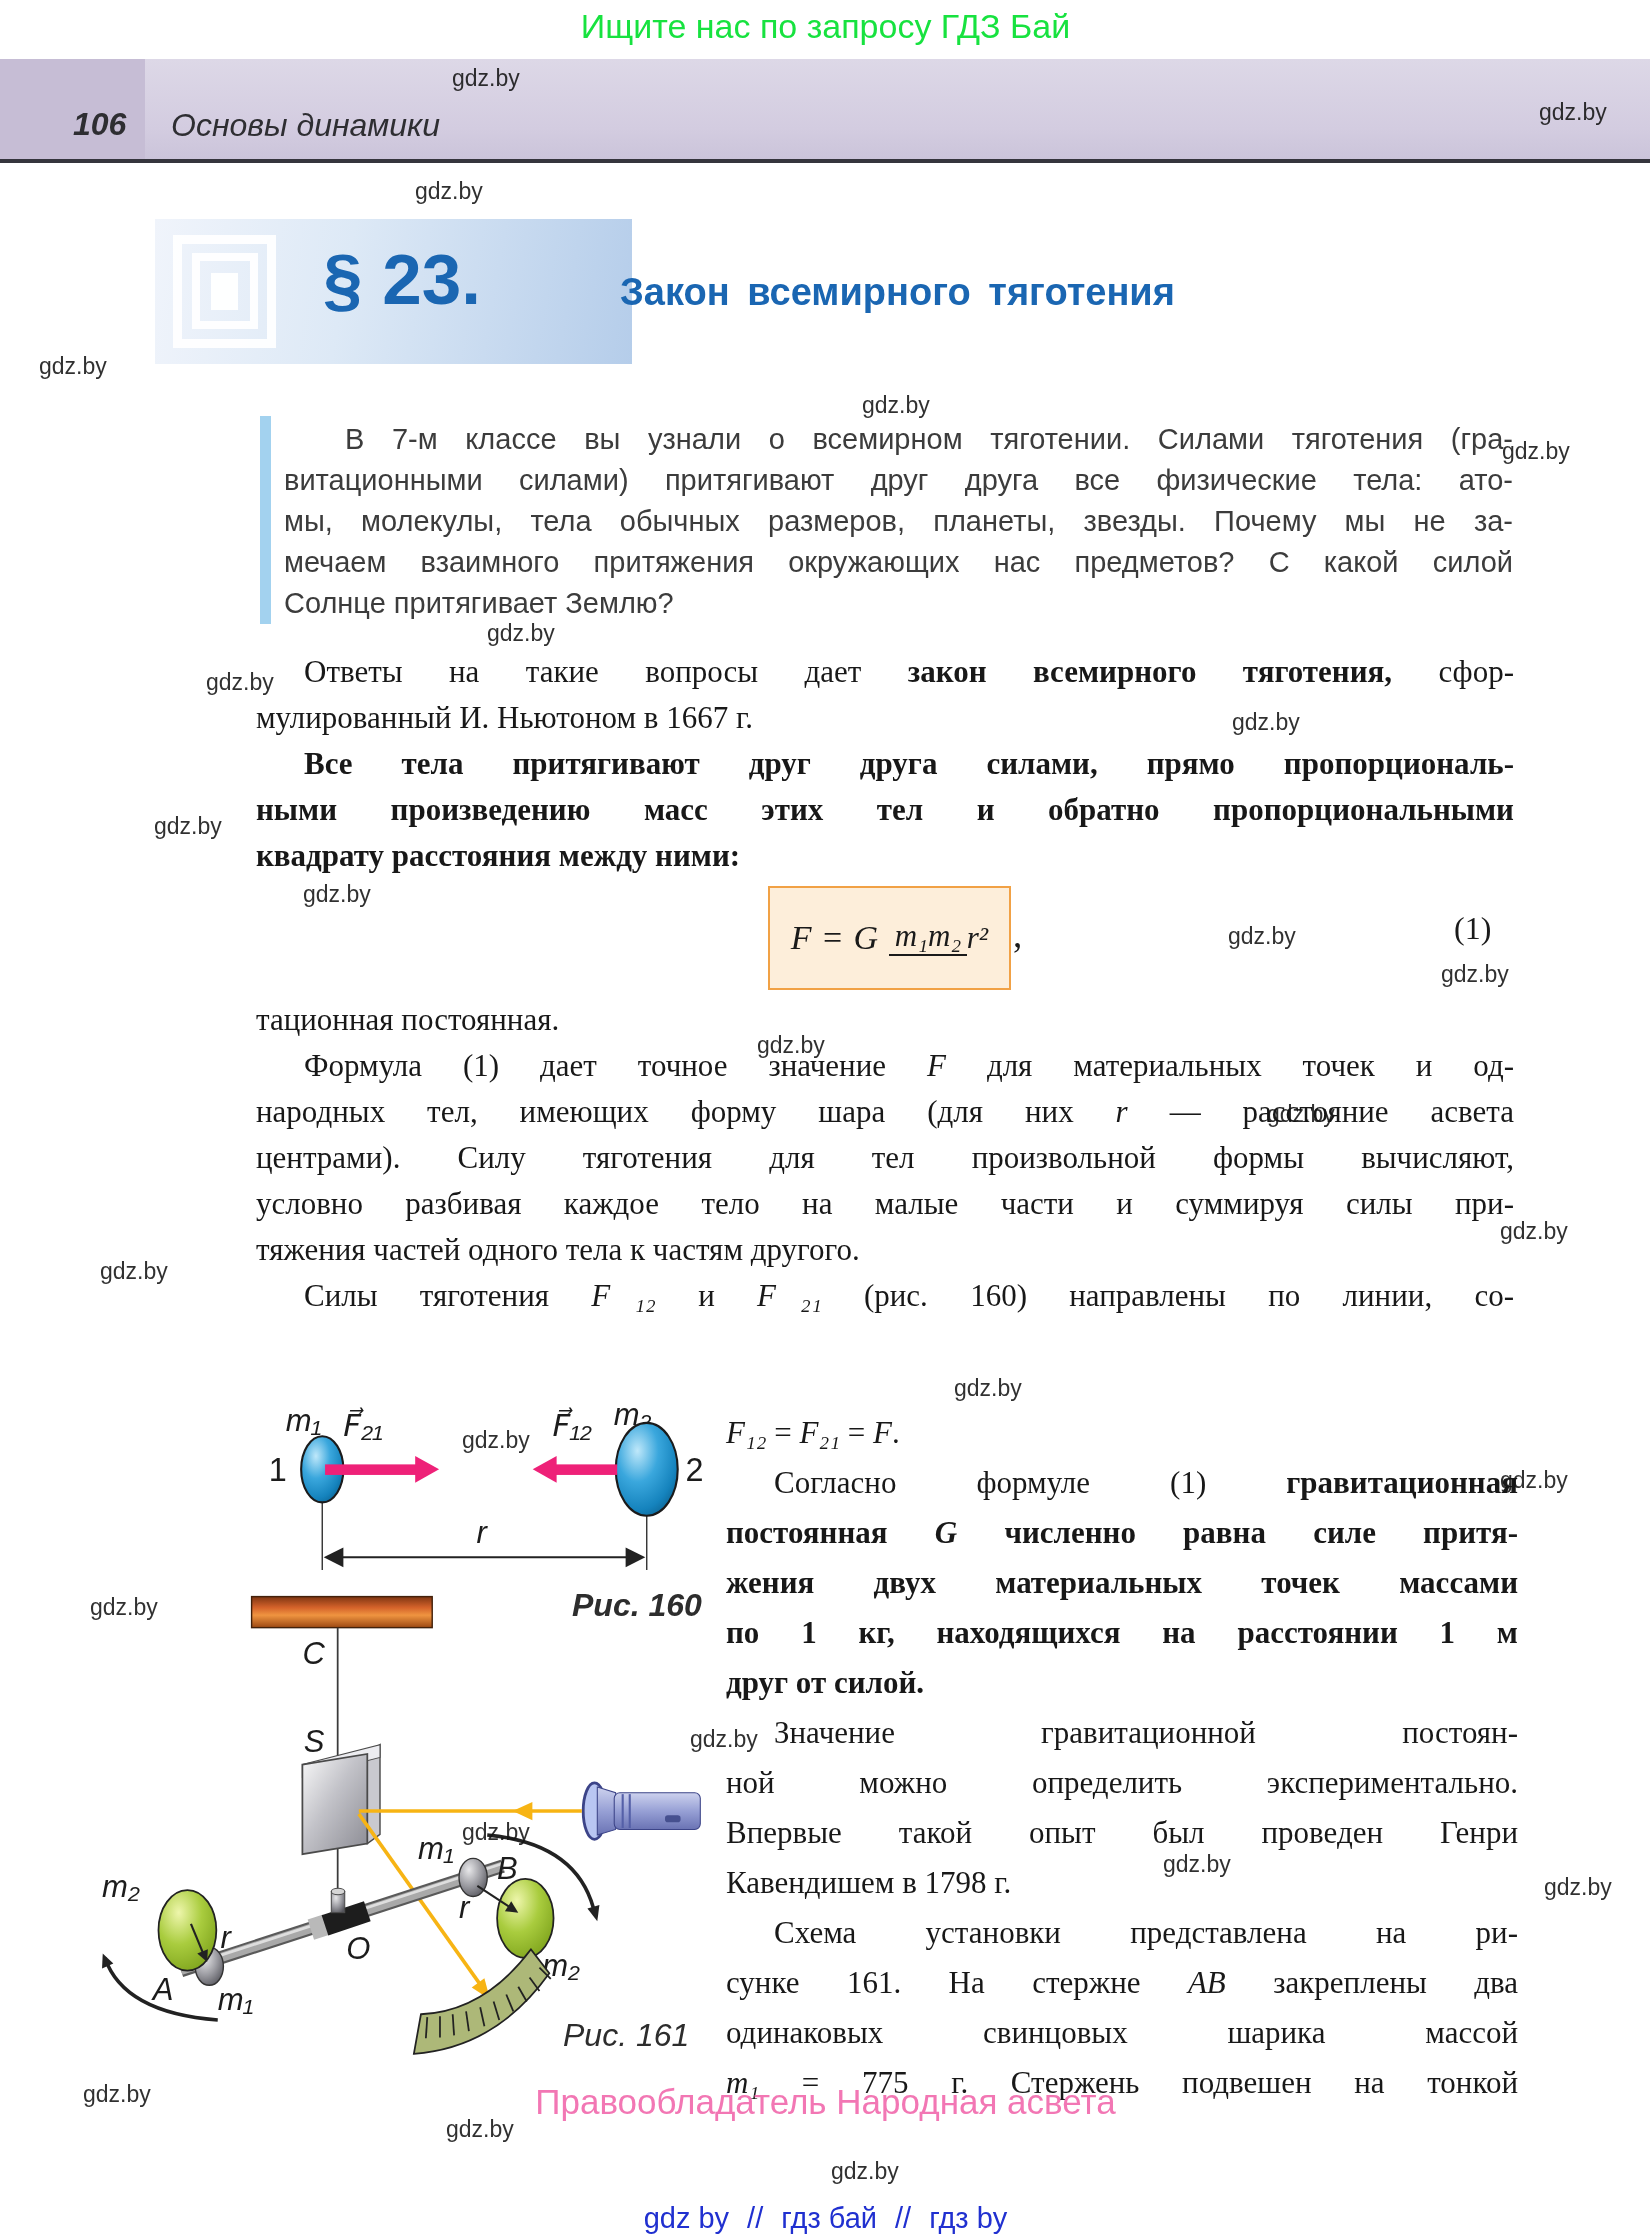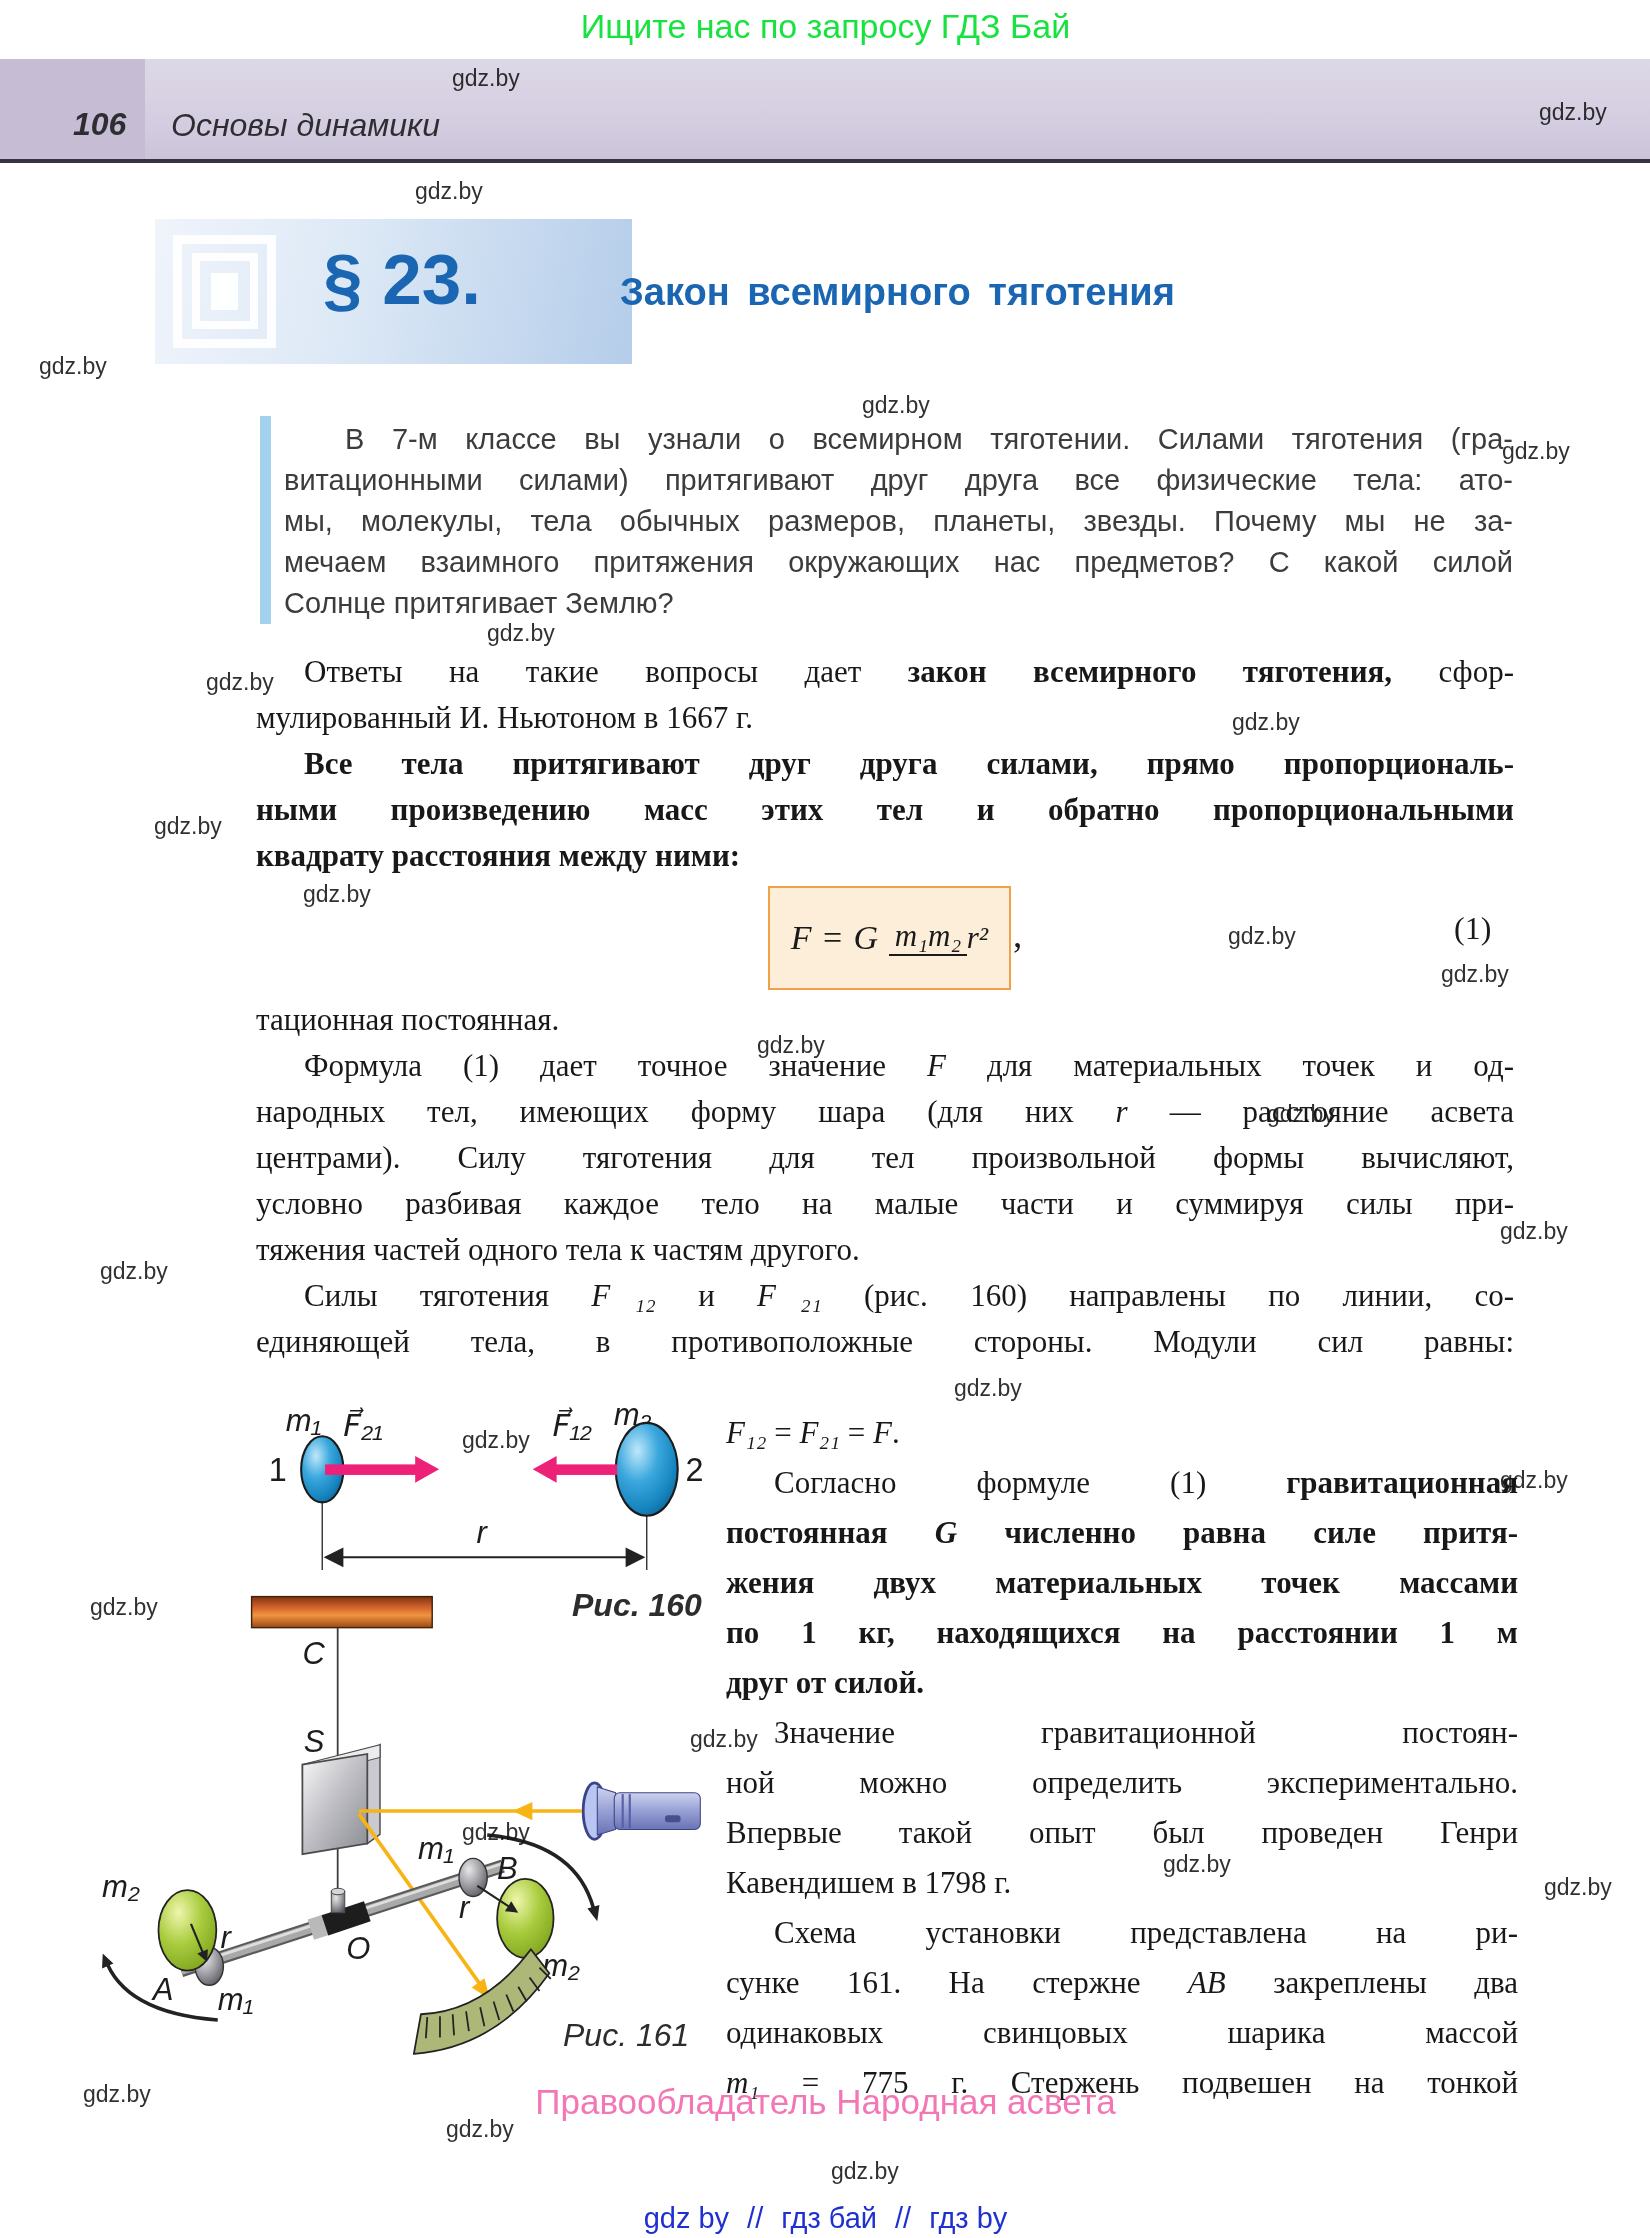--- a/index.html
+++ b/index.html
@@ -116,21 +116,20 @@
   <div class="ftag">(1)</div>
 
   <div class="col" style="left:256px;top:997px;width:1258px;">
     <div class="tl last"><span>тационная постоянная.</span></div>
     <div class="tl ind"><span>Формула (1) дает точное значение </span><span class="i">F</span><span> для материальных точек и од-</span></div>
     <div class="tl"><span>народных тел, имеющих форму шара (для них </span><span class="i">r</span><span> — расстояние асвета</span></div>
     <div class="tl"><span>центрами). Силу тяготения для тел произвольной формы вычисляют,</span></div>
     <div class="tl"><span>условно разбивая каждое тело на малые части и суммируя силы при-</span></div>
     <div class="tl last"><span>тяжения частей одного тела к частям другого.</span></div>
     <div class="tl ind"><span>Силы тяготения </span><span class="i">F⃗₁₂</span><span> и </span><span class="i">F⃗₂₁</span><span> (рис. 160) направлены по линии, со-</span></div>
-    <div class="tl"><span>единяющей тела, в противоположные стороны. Модули сил равны:</span></div>
   </div>
 
   <div class="col" style="left:726px;top:1408px;width:792px;">
     <div class="tr last"><span class="i">F₁₂</span><span> = </span><span class="i">F₂₁</span><span> = </span><span class="i">F</span><span>.</span></div>
     <div class="tr ind"><span>Согласно формуле (1) </span><span class="b">гравитационная</span></div>
     <div class="tr"><span class="b">постоянная </span><span class="bi">G</span><span class="b"> численно равна силе притя-</span></div>
     <div class="tr"><span class="b">жения двух материальных точек массами</span></div>
     <div class="tr"><span class="b">по 1 кг, находящихся на расстоянии 1 м</span></div>
     <div class="tr last"><span class="b">друг от силой.</span></div>
     <div class="tr ind"><span>Значение гравитационной постоян-</span></div>

